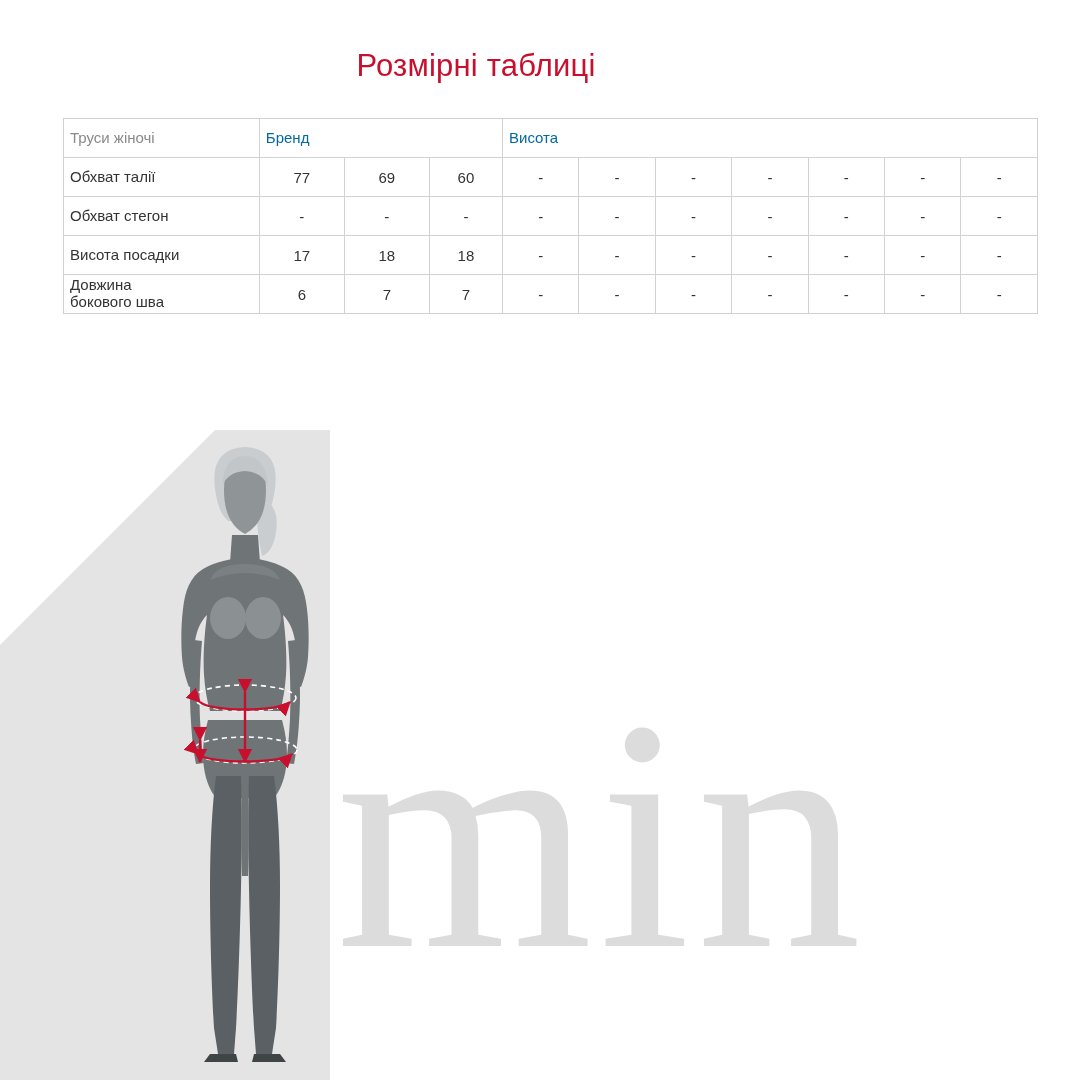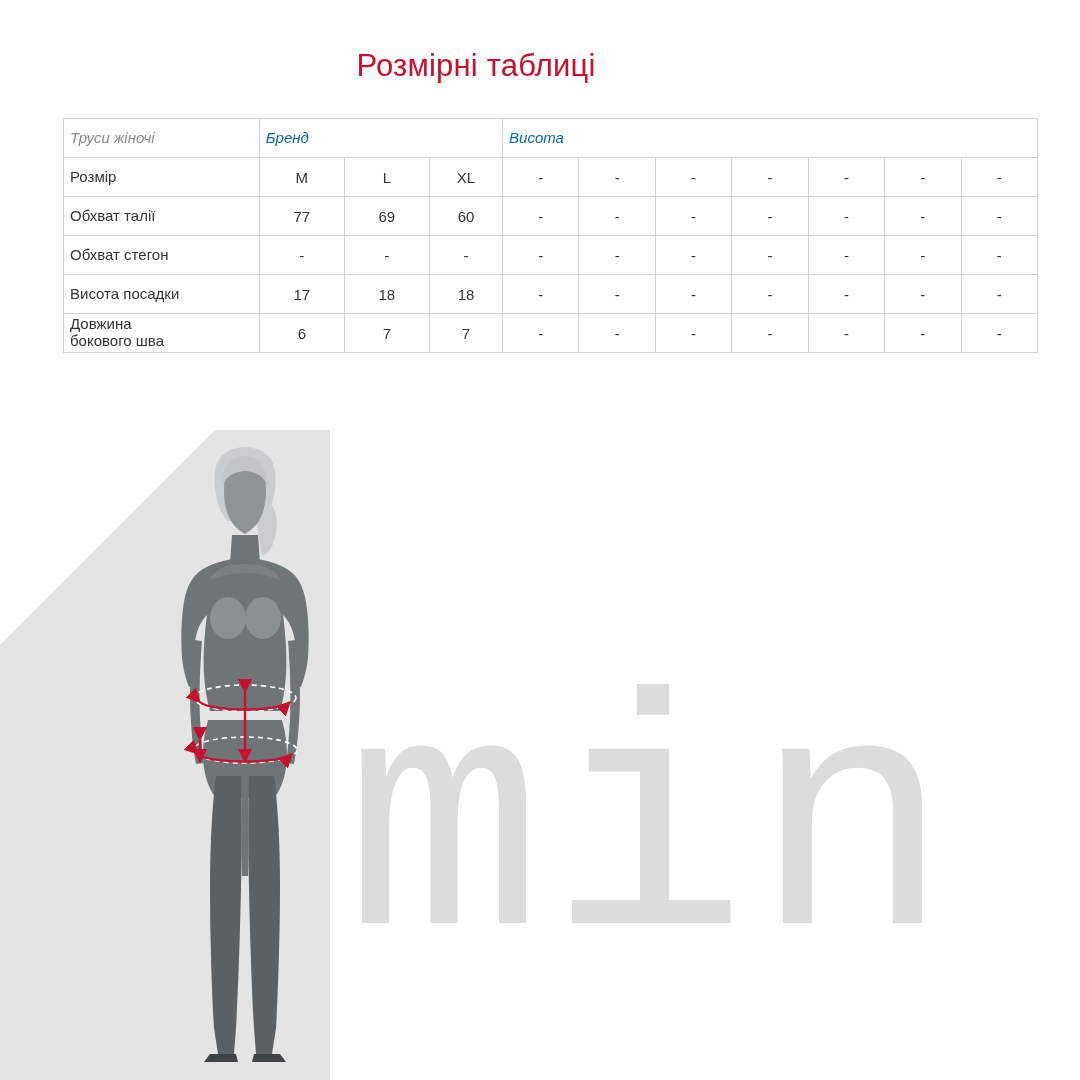--- a/index.html
+++ b/index.html
@@ -46,21 +46,21 @@
     padding: 0 6px;
     vertical-align: middle;
   }
   
   .c0 { width: 182px; }
   .c1 { width: 79px; }
   .c2 { width: 79px; }
   .c3 { width: 68px; }
   .cx { width: 71px; }
 
-  .hdr td { height: 41px; font-size: 15px; color: #4a4a4a; font-style: italic; }
+  .hdr td { height: 41px; font-size: 15px; color: #4a4a4a; }
   .hdr .lbl-muted { color: #8a8a8a; }
   .hdr .lbl-dark { color: #0369a1; font-weight: normal; }
 
   td.rowlabel {
     text-align: left;
     padding-left: 11px;
     color: #333333;
     font-size: 15px;
     line-height: 1.12;
   }
@@ -72,26 +72,26 @@
   td.dash {
     text-align: center;
     color: #555;
     font-size: 15px;
   }
   .two-line { font-size: 15px; margin-left: 31px; }
 
   
   .watermark {
     position: absolute;
-    left: 345px;
+    left: 336px;
     top: 670px;
     font-size: 330px;
     line-height: 330px;
     color: #dcdcdc;
-    font-family: Liberation Mono, monospace;
+    font-family: Liberation Serif, serif;
     letter-spacing: 6px;
     user-select: none;
   }
 
   
   .bg-shape {
     position: absolute;
     left: 0;
     top: 430px;
     width: 330px;
@@ -142,33 +142,20 @@
           <span class="lbl-muted">Труси жіночі</span>
         </td>
         <td class="rowlabel" colspan="3">
           <span class="lbl-dark">Бренд</span>
         </td>
         <td class="rowlabel" colspan="7">
           <span class="lbl-dark">Висота</span>
         </td>
       </tr>
 
-      <tr>
-        <td class="rowlabel">Розмір</td>
-        <td class="val">M</td>
-        <td class="val">L</td>
-        <td class="val">XL</td>
-        <td class="dash">-</td>
-        <td class="dash">-</td>
-        <td class="dash">-</td>
-        <td class="dash">-</td>
-        <td class="dash">-</td>
-        <td class="dash">-</td>
-        <td class="dash">-</td>
-      </tr>
 
       <tr>
         <td class="rowlabel">Обхват талії</td>
         <td class="val">77</td>
         <td class="val">69</td>
         <td class="val">60</td>
         <td class="dash">-</td>
         <td class="dash">-</td>
         <td class="dash">-</td>
         <td class="dash">-</td>

